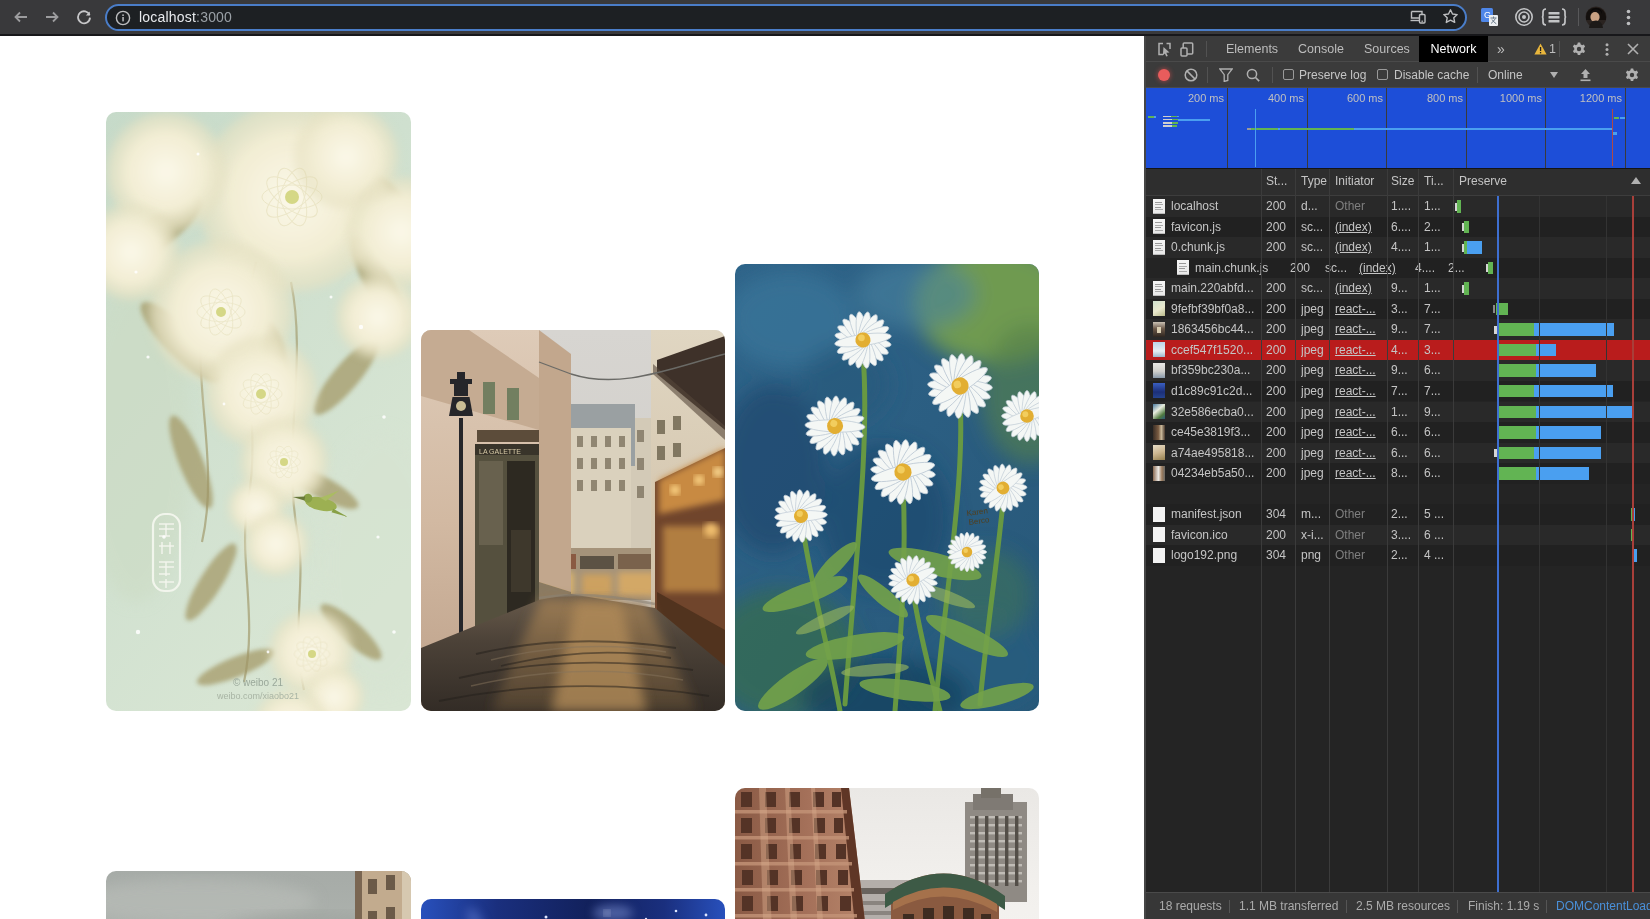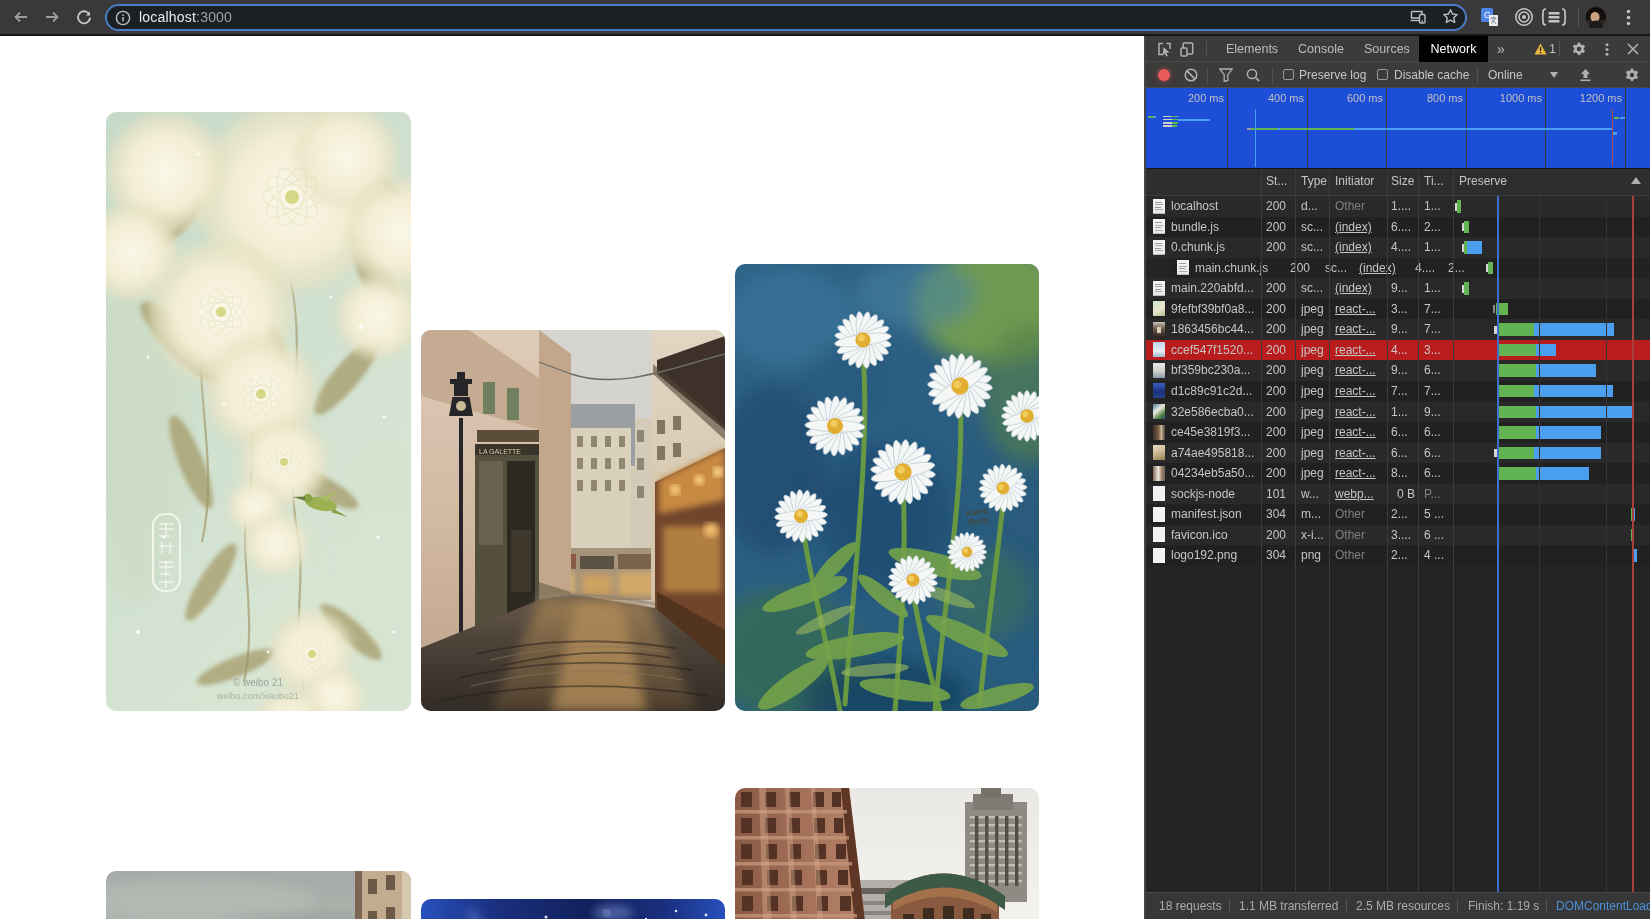--- a/index.html
+++ b/index.html
@@ -911,21 +911,21 @@
         </div>
       <div class="row" style="top:20.55px; background:#212121;">
           <span style="position:absolute; left:7px; top:2.5px;">
             <span class="ic" style="background:linear-gradient(180deg,#f5f5f5 0%,#e8e8e8 100%); box-shadow:inset 0 -1px 0 #bbb;">
               <span style="position:absolute;left:2px;top:3px;width:7px;height:1px;background:#999;"></span>
               <span style="position:absolute;left:2px;top:5.5px;width:8px;height:1px;background:#aaa;"></span>
               <span style="position:absolute;left:2px;top:8px;width:6px;height:1px;background:#999;"></span>
               <span style="position:absolute;left:2px;top:10.5px;width:8px;height:1px;background:#aaa;"></span>
             </span>
           </span>
-          <span class="cell" style="left:25px; width:88px;">bundle.js</span>
+          <span class="cell" style="left:25px; width:88px;">favicon.js</span>
           <span class="cell" style="left:120px;">200</span>
           <span class="cell" style="left:155px;">sc...</span>
           <span class="cell lnk" style="left:189px; width:50px;">(index)</span>
           <span class="cell" style="left:245px; width:26px;">6....</span>
           <span class="cell " style="left:278px; width:27px;">2...</span>
           <span class="bar" style="left:316px; top:6.5px; width:3px; height:8px; background:#d5d5d5;"></span>
           <span class="bar" style="left:318px; top:4px; width:5px; height:12.5px; background:#62b453;"></span>
         </div>
       <div class="row" style="top:41.1px; background:#292929;">
           <span style="position:absolute; left:7px; top:2.5px;">
@@ -1095,31 +1095,20 @@
             <span class="ic" style="background:linear-gradient(90deg,#8a6a52 0%,#ece9e4 45%,#9a7a5c 75%,#6a6a66 100%);"></span>
           </span>
           <span class="cell" style="left:25px; width:88px;">04234eb5a50...</span>
           <span class="cell" style="left:120px;">200</span>
           <span class="cell" style="left:155px;">jpeg</span>
           <span class="cell lnk" style="left:189px; width:50px;">react-...</span>
           <span class="cell" style="left:245px; width:26px;">8...</span>
           <span class="cell " style="left:278px; width:27px;">6...</span>
           <span class="bar" style="left:352px; top:4px; width:38px; height:12.5px; background:#62b453;"></span>
           <span class="bar" style="left:390px; top:4px; width:53px; height:12.5px; background:#4a9ff0;"></span>
-        </div>
-      <div class="row" style="top:287.7px; background:#292929;">
-          <span style="position:absolute; left:7px; top:2.5px;">
-            <span class="ic" style="background:#f2f2f2;"></span>
-          </span>
-          <span class="cell" style="left:25px; width:88px;">sockjs-node</span>
-          <span class="cell" style="left:120px;">101</span>
-          <span class="cell" style="left:155px;">w...</span>
-          <span class="cell lnk" style="left:189px; width:50px;">webp...</span>
-          <span class="cell" style="left:241px; width:28px; text-align:right;">0 B</span>
-          <span class="cell dim" style="left:278px; width:27px;">P...</span>
         </div>
       <div class="row" style="top:308.25px; background:#212121;">
           <span style="position:absolute; left:7px; top:2.5px;">
             <span class="ic" style="background:#f2f2f2;"></span>
           </span>
           <span class="cell" style="left:25px; width:88px;">manifest.json</span>
           <span class="cell" style="left:120px;">304</span>
           <span class="cell" style="left:155px;">m...</span>
           <span class="cell dim" style="left:189px; width:50px;">Other</span>
           <span class="cell" style="left:245px; width:26px;">2...</span>

